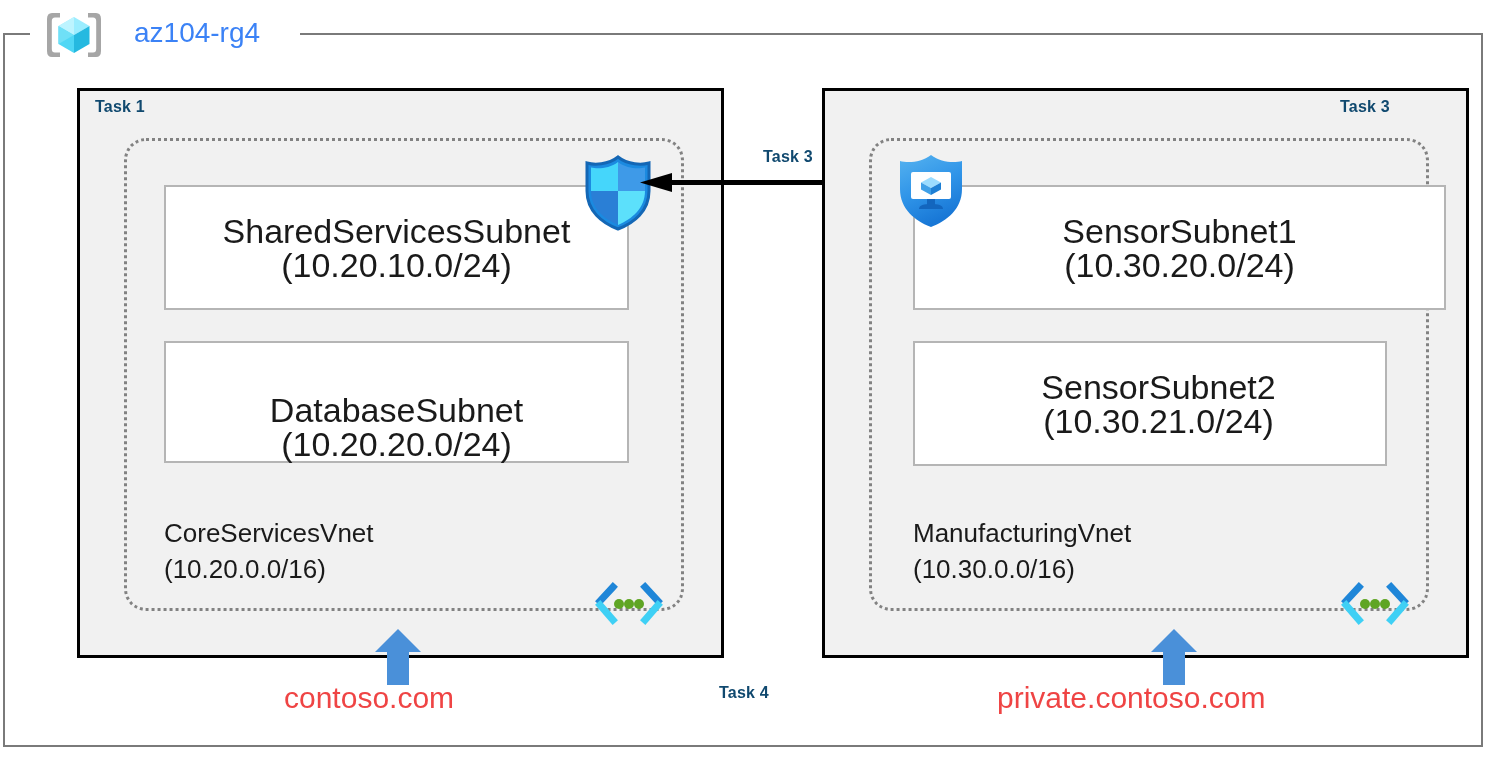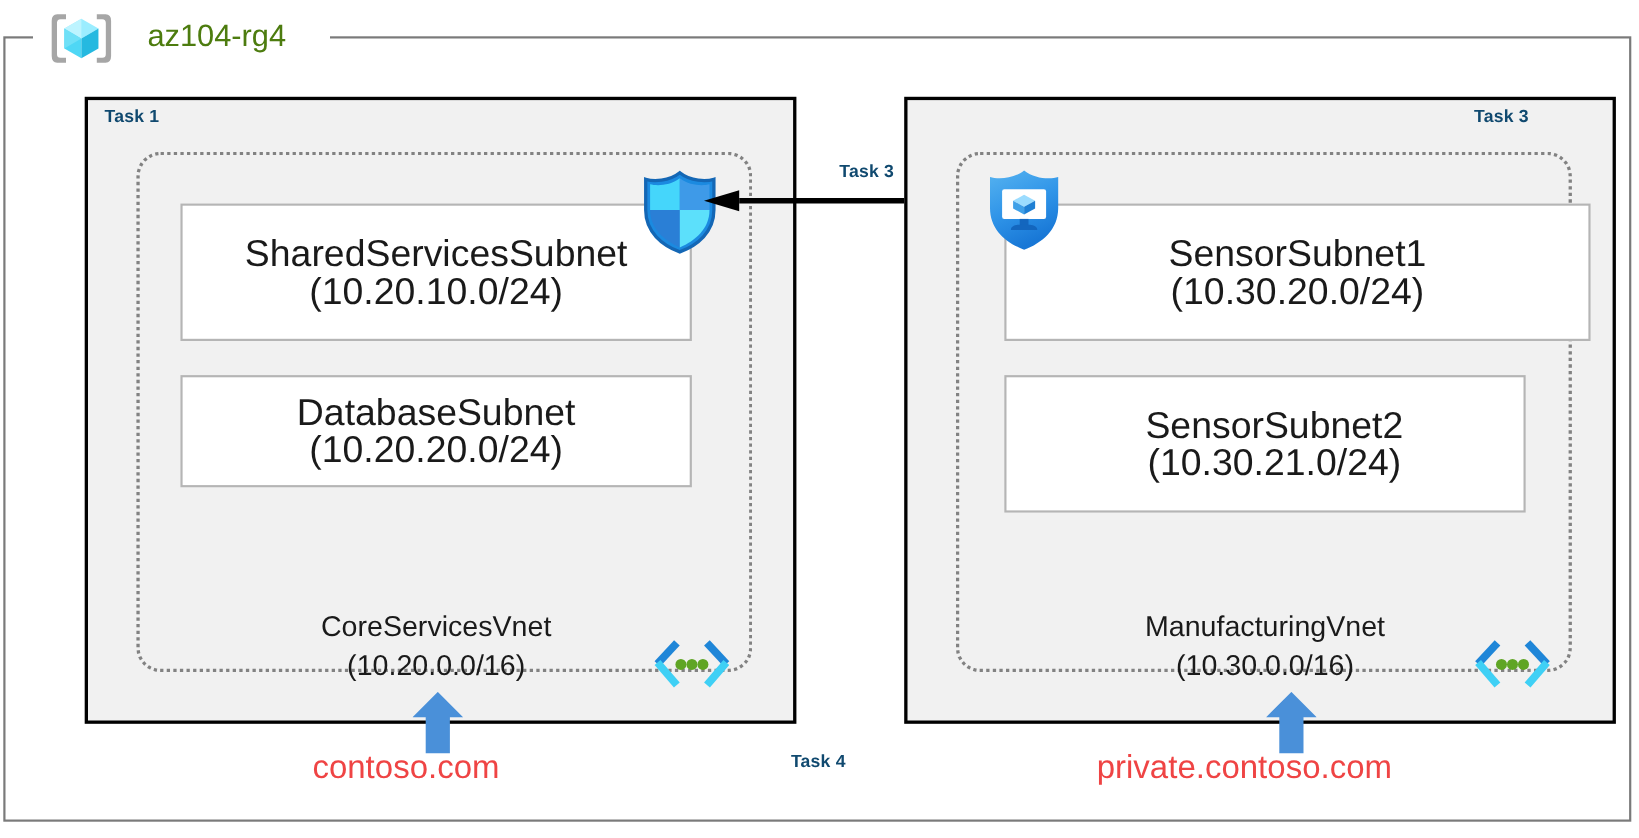--- a/index.html
+++ b/index.html
@@ -37,21 +37,21 @@
     top: 20px;
     width: 270px;
     height: 30px;
     background: #ffffff;
   }
   .rg-title {
     position: absolute;
     left: 134px;
     top: 16px;
     font-size: 28px;
-    color: #4d7c0f;
+    color: #3b82f6;
     line-height: 34px;
     white-space: nowrap;
   }
   .rg-icon {
     position: absolute;
     left: 44px;
     top: 10px;
     width: 60px;
     height: 50px;
   }
@@ -102,30 +102,29 @@
     justify-content: center;
     text-align: center;
   }
   .subnet .line {
     font-size: 34px;
     color: #1a1a1a;
     line-height: 34px;
     white-space: nowrap;
   }
   #subnet-shared   { left: 164px; top: 185px; width: 465px; height: 125px; }
-  #subnet-database { left: 164px; top: 341px; width: 465px; height: 102px; }
+  #subnet-database { left: 164px; top: 341px; width: 465px; height: 122px; justify-content: flex-end; }
   #subnet-sensor1  { left: 913px; top: 185px; width: 533px; height: 125px; }
   #subnet-sensor2  { left: 913px; top: 341px; width: 474px; height: 125px; padding-left: 17px; }
 
   
   .vnet-name {
     position: absolute;
-    text-align: center;
-    white-space: nowrap;
-    margin-top: 36px;
+    text-align: left;
+    white-space: nowrap;
   }
   .vnet-name .line {
     font-size: 26px;
     color: #1a1a1a;
     line-height: 36px;
   }
   #vnetname-core  { left: 164px; top: 515px; width: 465px; }
   #vnetname-manuf { left: 913px; top: 515px; width: 474px; }
 
   

